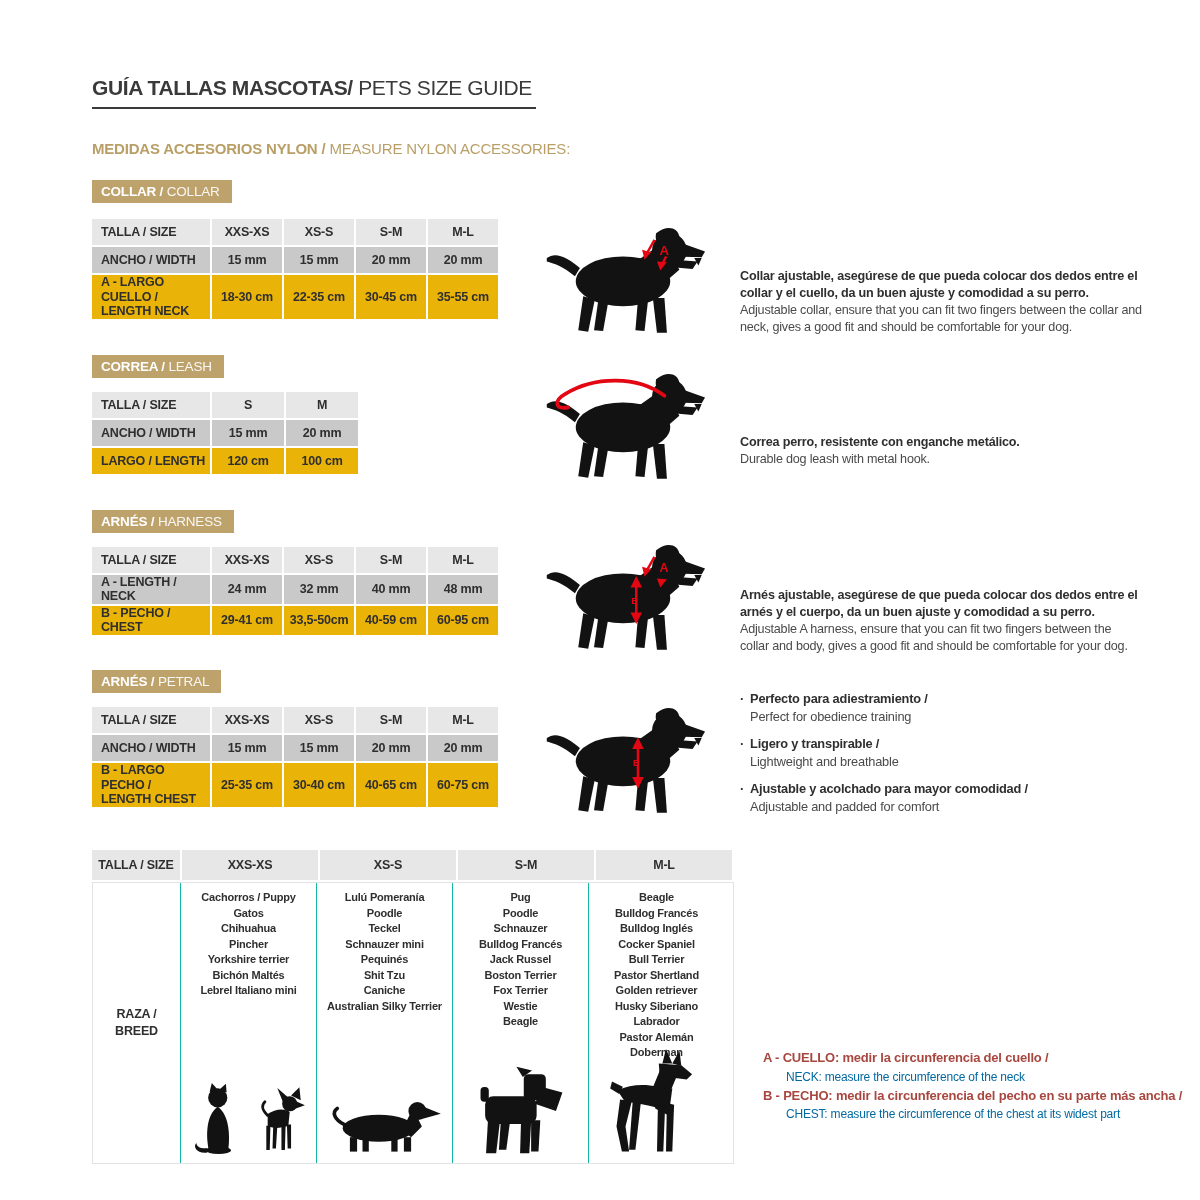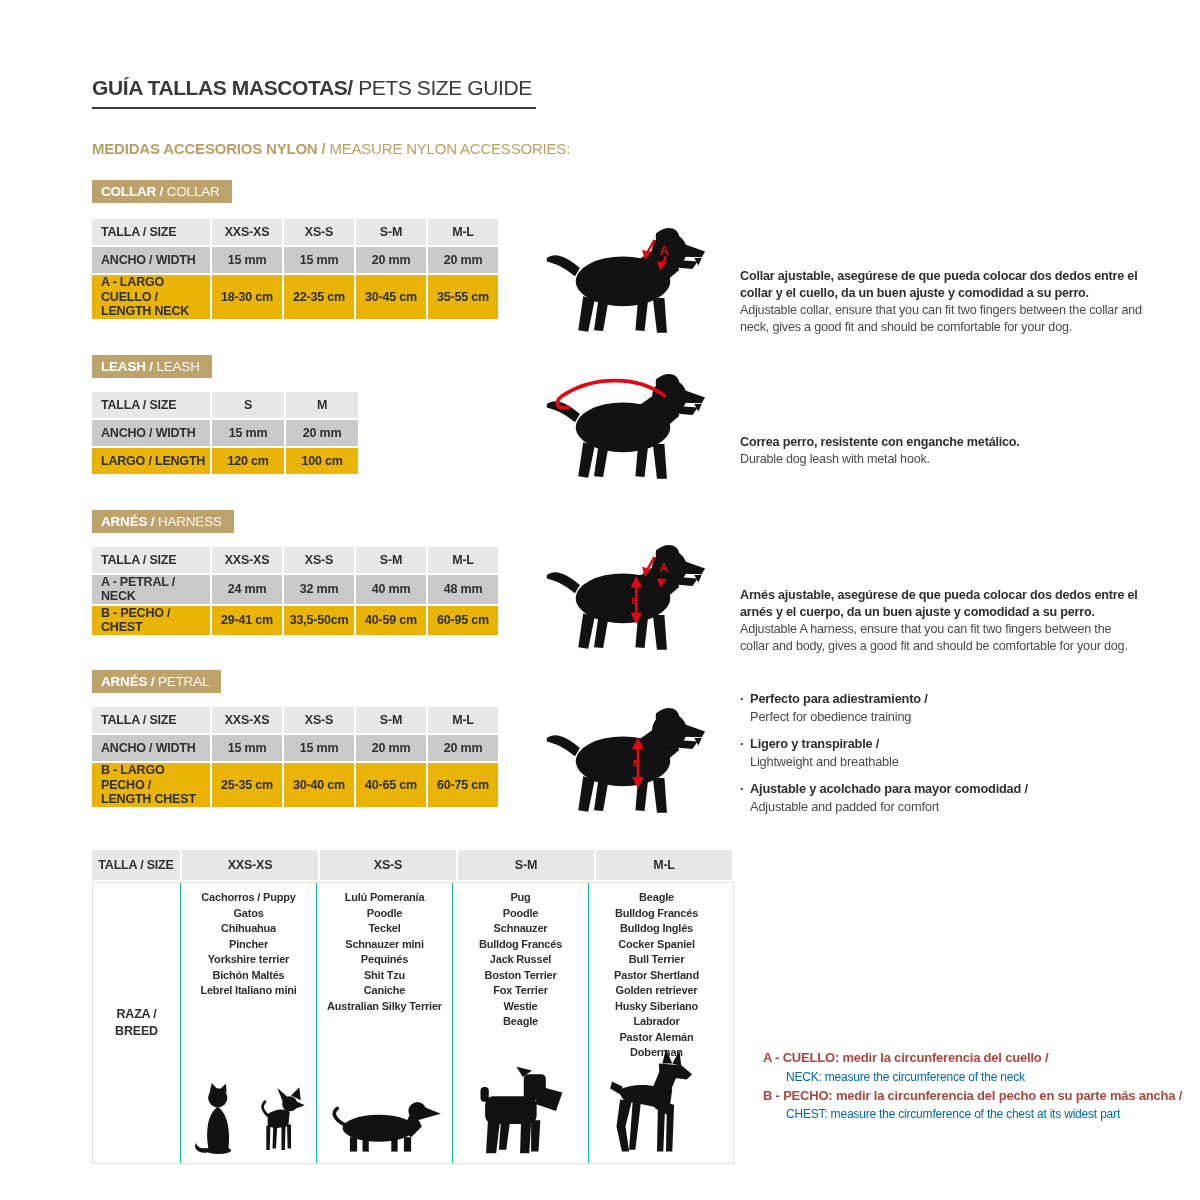--- a/index.html
+++ b/index.html
@@ -139,21 +139,21 @@
         <text x="144" y="42" fill="#e30613" font-size="16" font-weight="bold">A</text>
       </g>
     </svg>
   </div>
   <div class="desc" style="top:224px;">
     <div class="es">Collar ajustable, asegúrese de que pueda colocar dos dedos entre el collar y el cuello, da un buen ajuste y comodidad a su perro.</div>
     <div class="en">Adjustable collar, ensure that you can fit two fingers between the collar and neck, gives a good fit and should be comfortable for your dog.</div>
   </div>
 
   <div class="badge" style="top:355px;">
-    <span>LEASH /</span>
+    <span>CORREA /</span>
     <span class="en">LEASH</span>
   </div>
   <div class="tbl leash" style="top:392px;">
     <div class="row r-light">
       <div class="cell lbl">TALLA / SIZE</div>
       <div class="cell">S</div>
       <div class="cell">M</div>
     </div>
     <div class="row r-mid">
       <div class="cell lbl">ANCHO / WIDTH</div>
@@ -183,21 +183,21 @@
   </div>
   <div class="tbl" style="top:547px;">
     <div class="row r-light">
       <div class="cell lbl">TALLA / SIZE</div>
       <div class="cell">XXS-XS</div>
       <div class="cell">XS-S</div>
       <div class="cell">S-M</div>
       <div class="cell">M-L</div>
     </div>
     <div class="row r-mid">
-      <div class="cell lbl">A - PETRAL / NECK</div>
+      <div class="cell lbl">A - LENGTH / NECK</div>
       <div class="cell">24 mm</div>
       <div class="cell">32 mm</div>
       <div class="cell">40 mm</div>
       <div class="cell">48 mm</div>
     </div>
     <div class="row r-white">
       <div class="cell lbl">B - PECHO / CHEST</div>
       <div class="cell">29-41 cm</div>
       <div class="cell">33,5-50cm</div>
       <div class="cell">40-59 cm</div>

